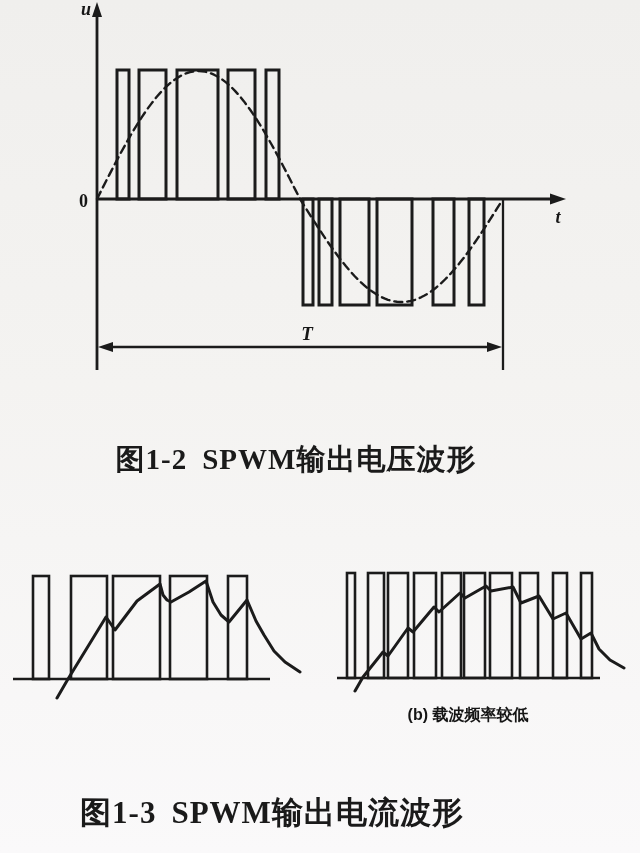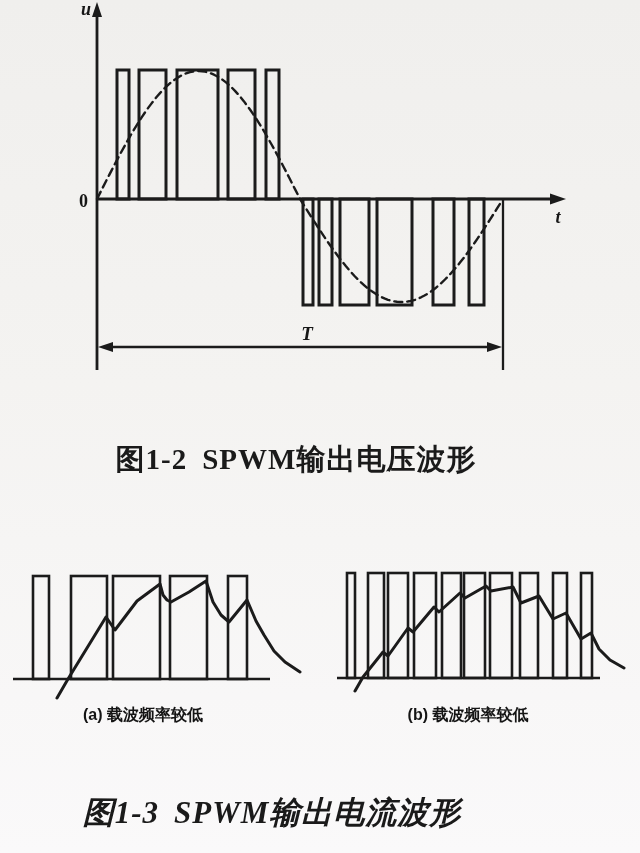--- a/index.html
+++ b/index.html
@@ -21,21 +21,21 @@
     position:absolute;
     transform:translateX(-50%);
     white-space:nowrap;
     color:#1a1a1a;
     font-weight:bold;
     letter-spacing:1px;
     margin-top:20px;
   }
   .caption-main{font-size:29px;}
   .caption-main .title-gap{margin-left:15px;}
-  .caption-13{font-size:31px;font-style:italic;}
+  .caption-13{font-size:31px;}
   .subcaption{
     position:absolute;
     transform:translateX(-50%);
     white-space:nowrap;
     color:#141414;
     font-weight:bold;
     font-size:16px;
     font-family:"Liberation Sans", sans-serif;
   }
 </style>
@@ -94,20 +94,19 @@
     <text x="86" y="15" class="axis-label italic" font-size="18" text-anchor="middle">u</text>
     <text x="88" y="207" class="axis-label" font-size="18" text-anchor="end">0</text>
     <text x="558" y="223" class="axis-label italic" font-size="18" text-anchor="middle">t</text>
     <text x="307" y="340" class="axis-label italic" font-size="19" text-anchor="middle">T</text>
   </svg>
 
   <div class="caption caption-main" style="left:296px; top:420px;">
     <span>图1-2</span><span class="title-gap">SPWM输出电压波形</span>
   </div>
 
-  <div class="subcaption" style="left:143px; top:705px;">(a) 载波频率较低</div>
   <div class="subcaption" style="left:468px; top:705px;">(b) 载波频率较低</div>
 
   <div class="caption caption-main caption-13" style="left:272px; top:772px;">
     <span>图1-3</span><span class="title-gap">SPWM输出电流波形</span>
   </div>
 
 </div>
 
 </body></html>

